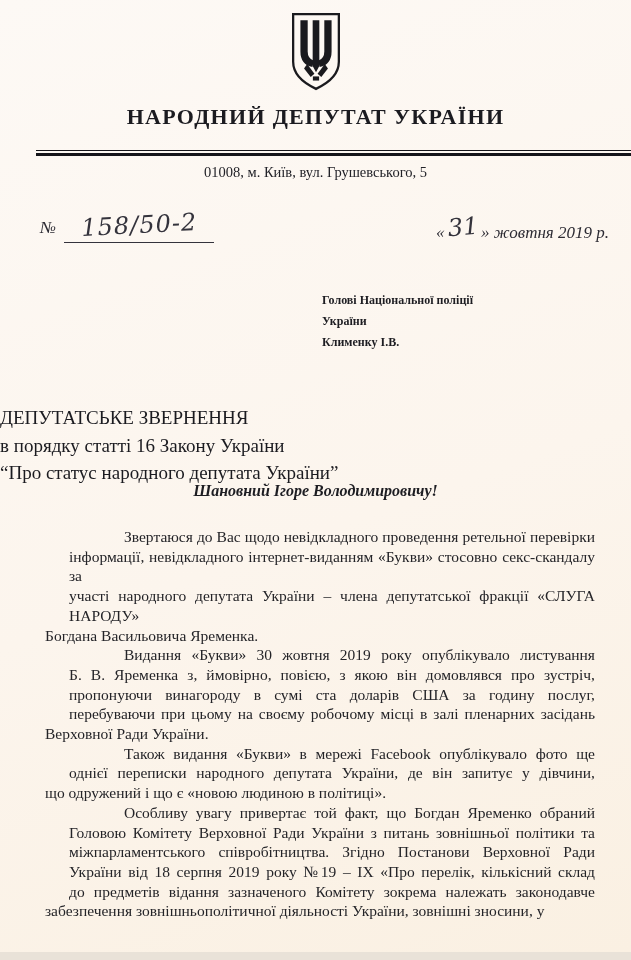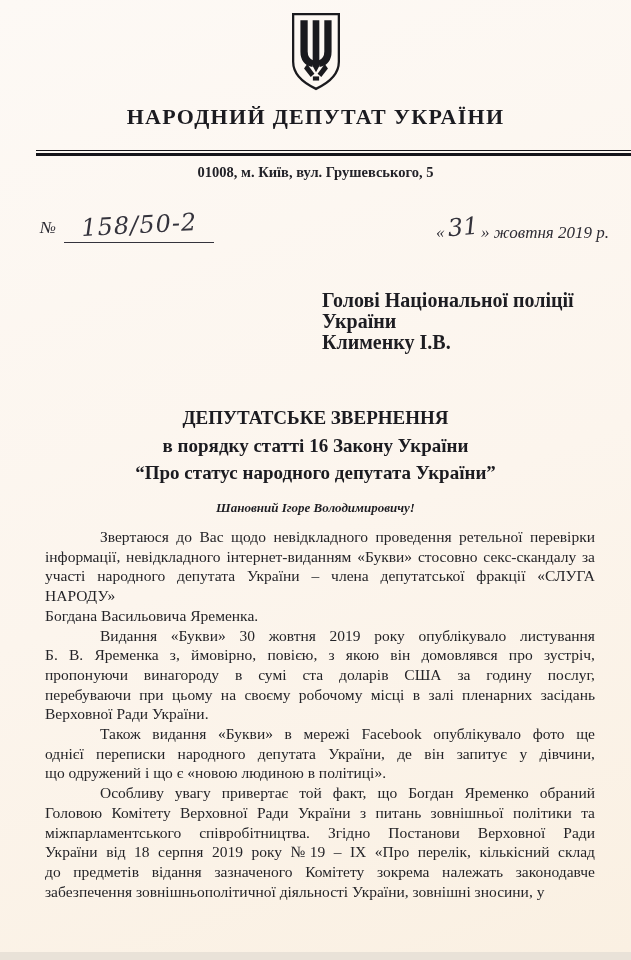--- a/index.html
+++ b/index.html
@@ -24,21 +24,21 @@
     position:absolute;top:104px;left:0;width:100%;
     text-align:center;
     font-size:22px;font-weight:bold;letter-spacing:1.3px;
     color:#1b1b20;
   }
   .rule{position:absolute;top:150px;left:36px;right:0;height:8px;}
   .rule .thin{border-top:1.5px solid #15151a;}
   .rule .thick{border-top:3.5px solid #15151a;margin-top:2px;}
   .hq-address{
     position:absolute;top:164px;left:0;width:100%;
-    text-align:center;font-size:14.5px;font-weight:bold;color:#222228;
+    text-align:center;font-size:14.5px;font-weight:normal;color:#222228;
   }
   
   .ref-row{position:absolute;top:204px;left:40px;right:22px;height:50px;}
   .ref-no{position:absolute;left:0;top:14px;font-size:17px;font-style:italic;color:#2c2b33;}
   .ref-line{
     position:absolute;left:24px;top:0;width:150px;height:38px;
     border-bottom:1.6px solid #34333c;
     text-align:center;
   }
   .handwriting{
@@ -55,40 +55,40 @@
     font-size:17px;font-style:italic;color:#2c2b33;white-space:nowrap;
   }
   .ref-date .day{
     display:inline-block;font-size:24px;
     transform:rotate(-5deg) translateY(-3px);
     margin:0 3px;
   }
   
   .addressee{
     position:absolute;top:290px;left:322px;
-    font-size:20px;font-weight:bold;line-height:21px;color:#1d1d22;
+    font-size:12px;font-weight:bold;line-height:21px;color:#1d1d22;
   }
   
   .subject{
     position:absolute;top:404px;left:0;width:100%;
-    text-align:center;font-size:19px;font-weight:bold;line-height:27.5px;
+    text-align:left;font-size:19px;font-weight:normal;line-height:27.5px;
     color:#1b1b20;
   }
   .salutation{
-    position:absolute;top:500px;left:0;width:100%;
-    text-align:center;font-size:13px;font-weight:bold;font-style:italic;
+    position:absolute;top:482px;left:0;width:100%;
+    text-align:center;font-size:16px;font-weight:bold;font-style:italic;
     color:#1d1d22;
   }
   
   .body-text{
     position:absolute;top:527px;left:45px;right:36px;
     font-size:15.5px;line-height:19.7px;color:#242428;
   }
   .bline{min-height:19.7px;}
-  .bline.just{text-align:justify;text-align-last:justify;}
+  .bline.just{text-align:justify;text-align-last:justify;margin-left:24px;}
   .bline.indent{padding-left:55px;}
 </style>
 </head>
 <body>
 
 <div class="page">
 
   <div class="coat">
     <svg viewBox="0 0 50 77" width="52" height="80" aria-hidden="true">
       <path d="M3 2 H47 V48 C47 60 38 68 25 74 C12 68 3 60 3 48 Z" fill="none" stroke="#1a1a1e" stroke-width="2.2"></path>

